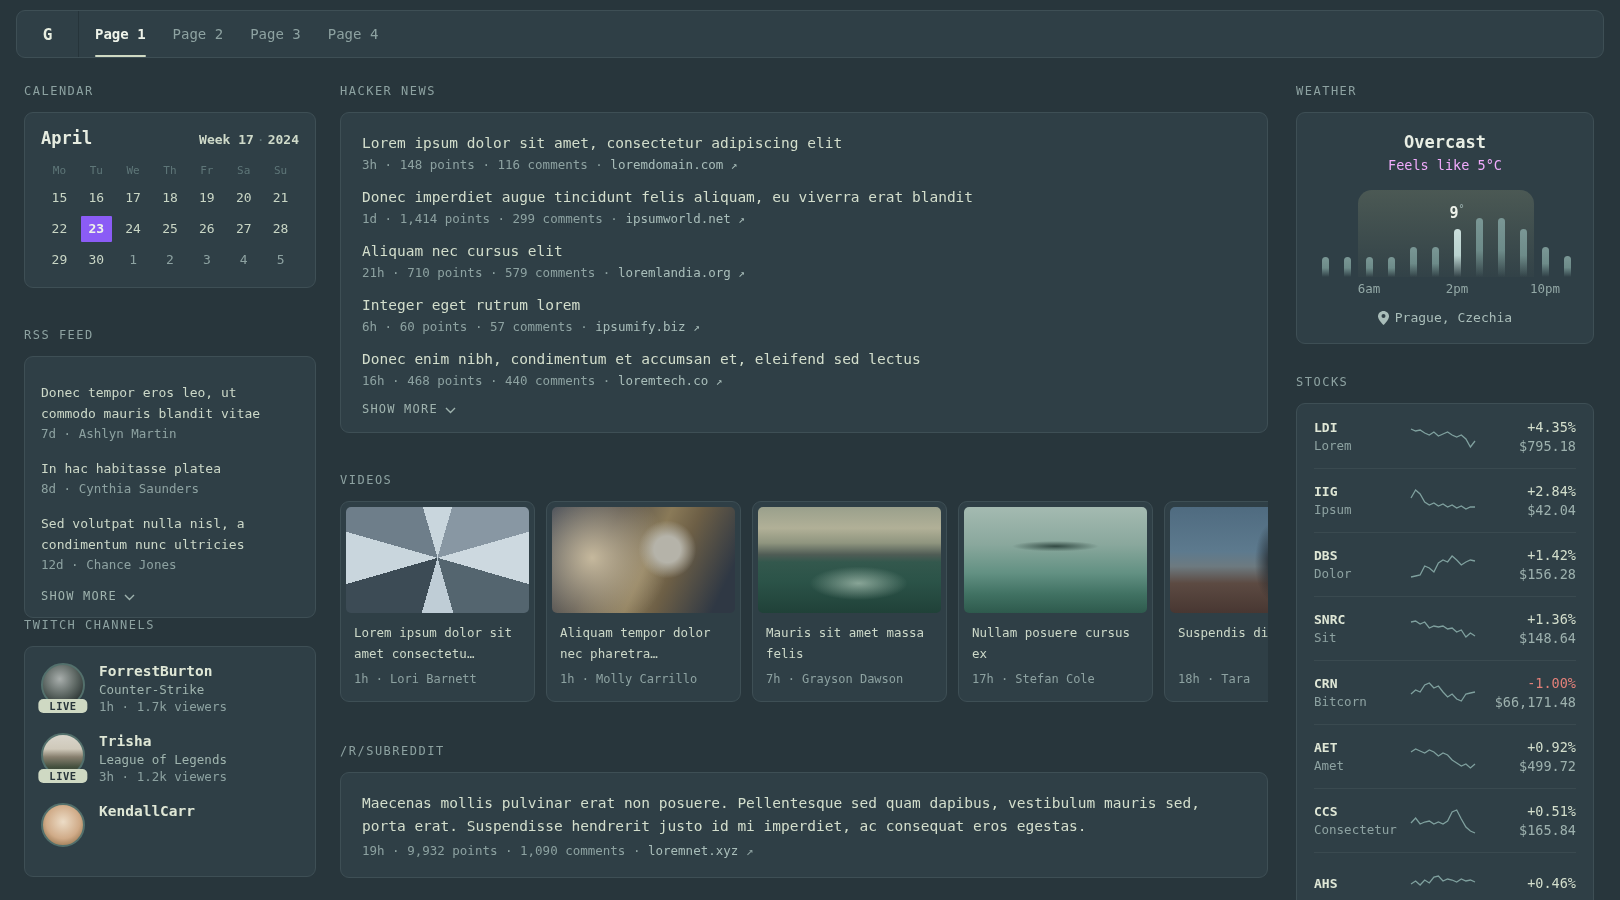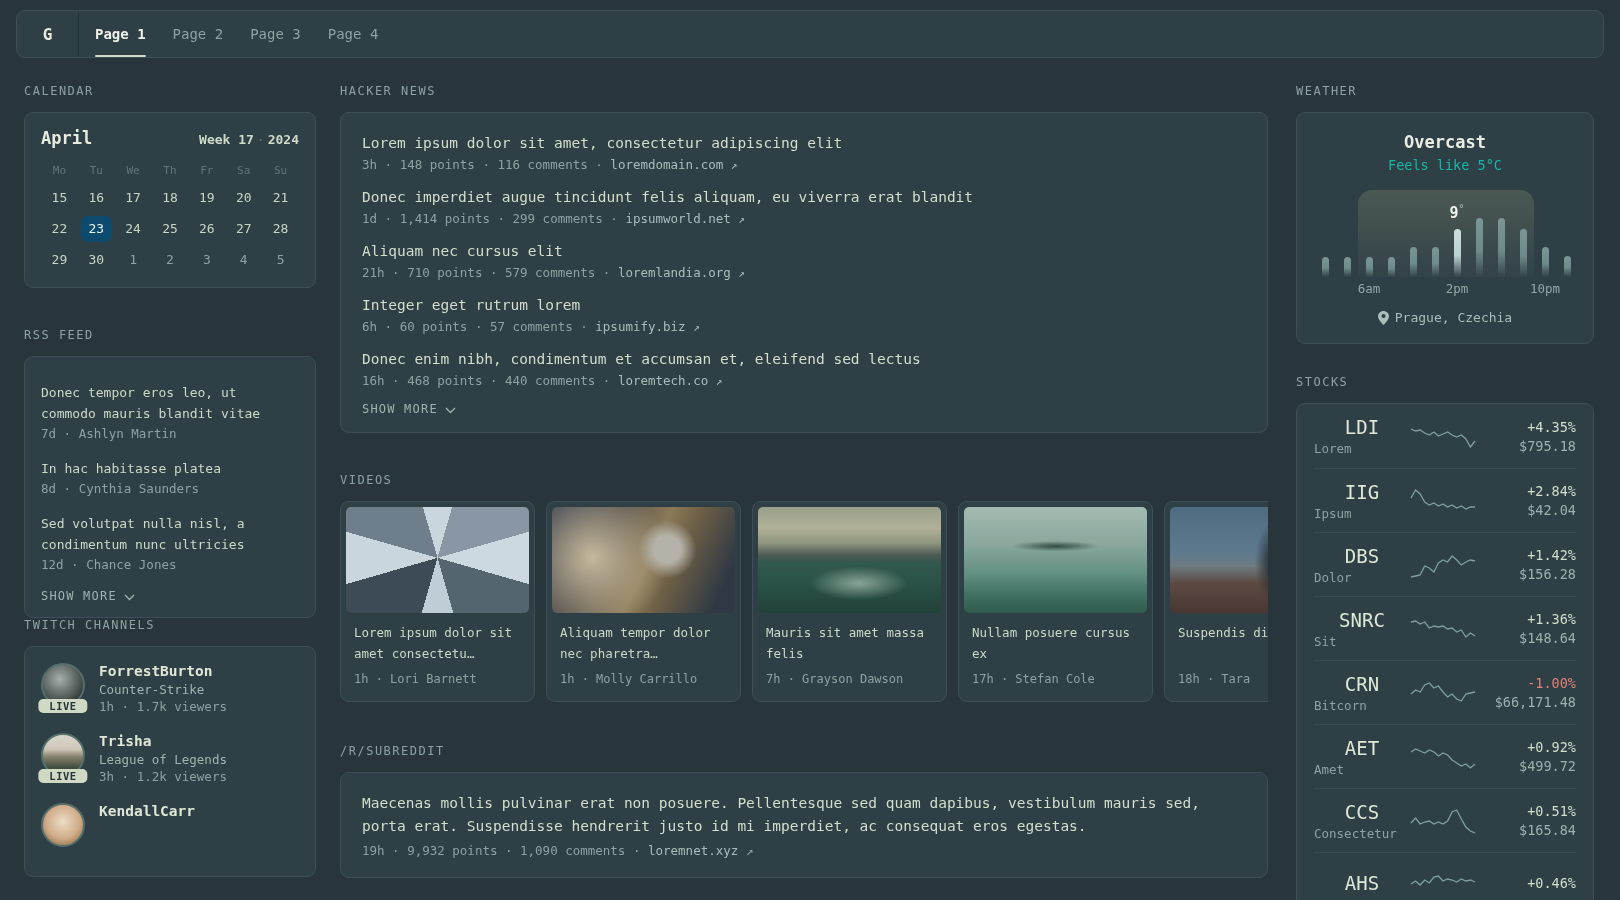--- a/index.html
+++ b/index.html
@@ -53,21 +53,21 @@
   .cal-grid {
     display:grid; grid-template-columns:repeat(7,1fr);
     margin-top:14px; row-gap:5px;
   }
   .cal-wd { font-size:11px; color:#5e7678; text-align:center; height:18px; line-height:18px; }
   .cal-day {
     font-size:13px; color:#c9d6c5; text-align:center;
     height:26px; line-height:26px; justify-self:center; width:31px;
   }
   .cal-day.dim { color:#8da2a1; }
-  .cal-day.sel { background:#0c4a6e; border-radius:7px; font-weight:normal; color:#eef3e9; }
+  .cal-day.sel { background:#8b5cf6; border-radius:1px; font-weight:bold; color:#eef3e9; }
   
   .rss-card { padding:16px 16px 14px; margin-top:0; }
   .rss-item { margin-bottom:17px;margin-top:9px; }
   .rss-title { font-size:13px; line-height:21px; color:#ccd8c8; cursor:pointer; }
   .rss-meta { font-size:12.5px; color:#8da2a1; margin-top:2px; }
   
   .show-more {
     font-size:12px; letter-spacing:1.2px; color:#9fb3ae; cursor:pointer;
     display:flex; align-items:center; gap:7px;
   }
@@ -124,40 +124,40 @@
       linear-gradient(to bottom, #a4bab1 0%, #8aa89d 35%, #639183 62%, #417263 82%, #2e5a4d 100%); }
   .thumb-5 { background:
       radial-gradient(ellipse 26px 58px at 56% 52%, rgba(24,29,34,.9), rgba(24,29,34,0) 68%),
       linear-gradient(to bottom, #4f6b80 0%, #5d7a8e 42%, #6d7a80 56%, #5c4a42 72%, #483732 100%); }
   .video-body { padding:9px 8px 10px; }
   .video-title { font-size:12.5px; line-height:21px; color:#ccd8c8; height:42px; overflow:hidden; }
   .video-meta { font-size:12px; color:#8da2a1; margin-top:8px; white-space:nowrap; overflow:hidden; }
   
   .weather-card { padding:19px 0 18px; text-align:center; }
   .w-cond { font-size:17px; font-weight:bold; color:#e8eee4; }
-  .w-feels { font-size:13.5px; color:#14b8a6; margin-top:5px; }
+  .w-feels { font-size:13.5px; color:#f0abfc; margin-top:5px; }
   .w-chart { position:relative; height:92px; margin-top:12px; }
   .w-daylight {
     position:absolute; bottom:0; height:87px; border-radius:14px 14px 0 0;
     background:linear-gradient(to bottom, rgba(213,215,152,.17), rgba(213,215,152,.02));
   }
   .w-bar { position:absolute; bottom:0; width:7px; border-radius:4px 4px 0 0;
     background:linear-gradient(to bottom, #7a9795 0%, #6d8b89 55%, rgba(109,139,137,0) 100%); }
   .w-bar.hi { background:linear-gradient(to bottom, #cbdfdc 0%, #b9d2cf 55%, rgba(185,210,207,0) 100%); }
   .w-temp { position:absolute; transform:translateX(-50%); font-size:15px; font-weight:bold; color:#eef2ea; white-space:nowrap; }
   .w-temp .deg { font-size:10px; color:#93a8a6; vertical-align:super; }
   .w-ticks { position:relative; height:18px; margin-top:4px; }
   .w-tick { position:absolute; transform:translateX(-50%); font-size:12.5px; color:#93a8a6; }
   .w-loc { margin-top:11px; font-size:13px; color:#a9bdb9; display:flex; justify-content:center; align-items:center; gap:6px; cursor:pointer; }
   
   .stocks-card { padding:0 17px; margin-top:0; }
   .stock-row { display:flex; align-items:center; height:64px; }
   .stock-row + .stock-row { border-top:1px solid #3a4a50; }
   .stock-left { width:96px; }
-  .stock-sym { font-size:19px; font-weight:normal; color:#dfe7d6; cursor:pointer;text-align:center; }
+  .stock-sym { font-size:13px; font-weight:bold; color:#dfe7d6; cursor:pointer; }
   .stock-name { font-size:12.5px; color:#8da2a1; margin-top:3px; }
   .stock-spark { width:66px; height:28px; flex-shrink:0; }
   .stock-right { flex:1; text-align:right; }
   .stock-change { font-size:13.5px; color:#d3decc; }
   .stock-change.neg { color:#e28079; }
   .stock-price { font-size:13.5px; color:#9db1ae; margin-top:3px; }
   .mt-sec { margin-top:40px; }
 </style>
 </head>
 <body>

